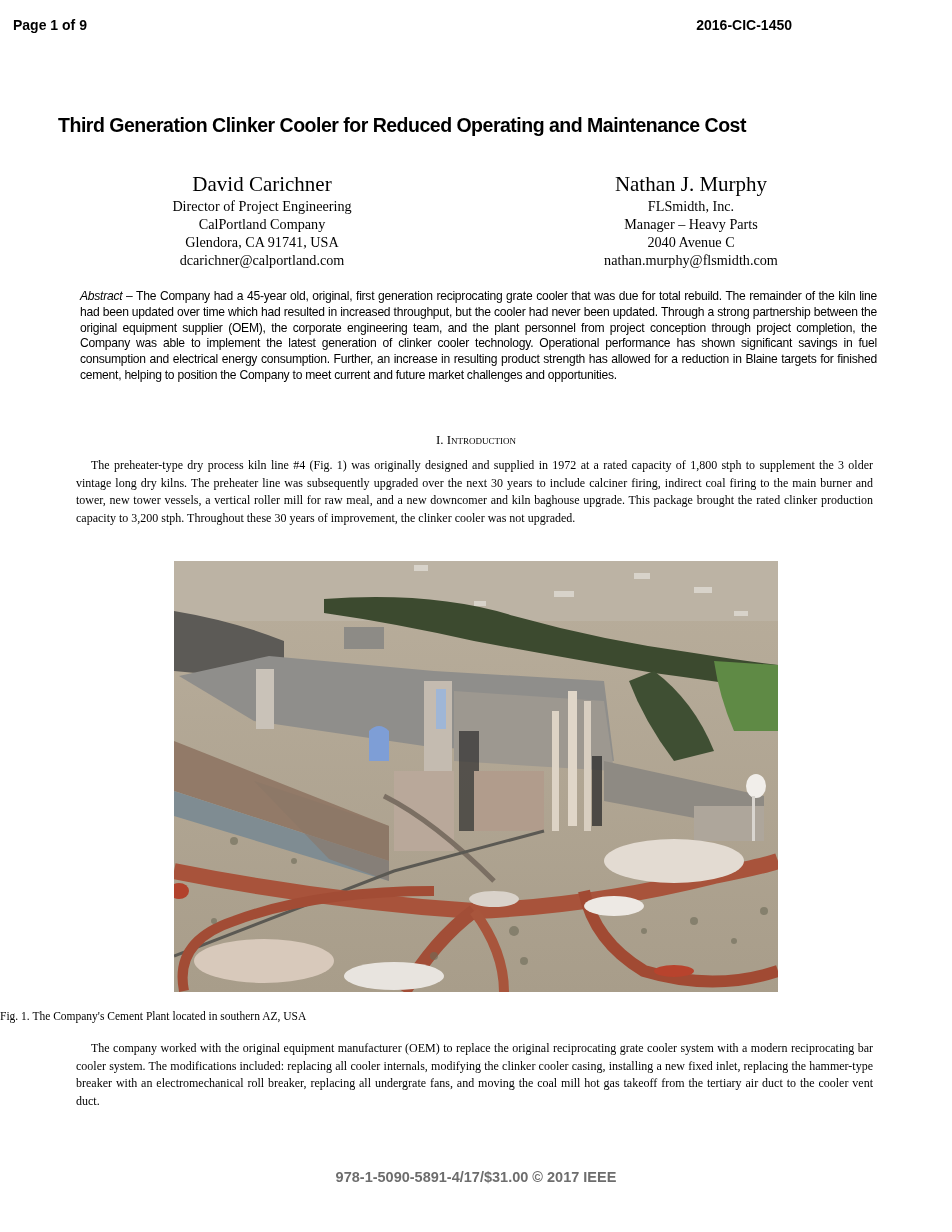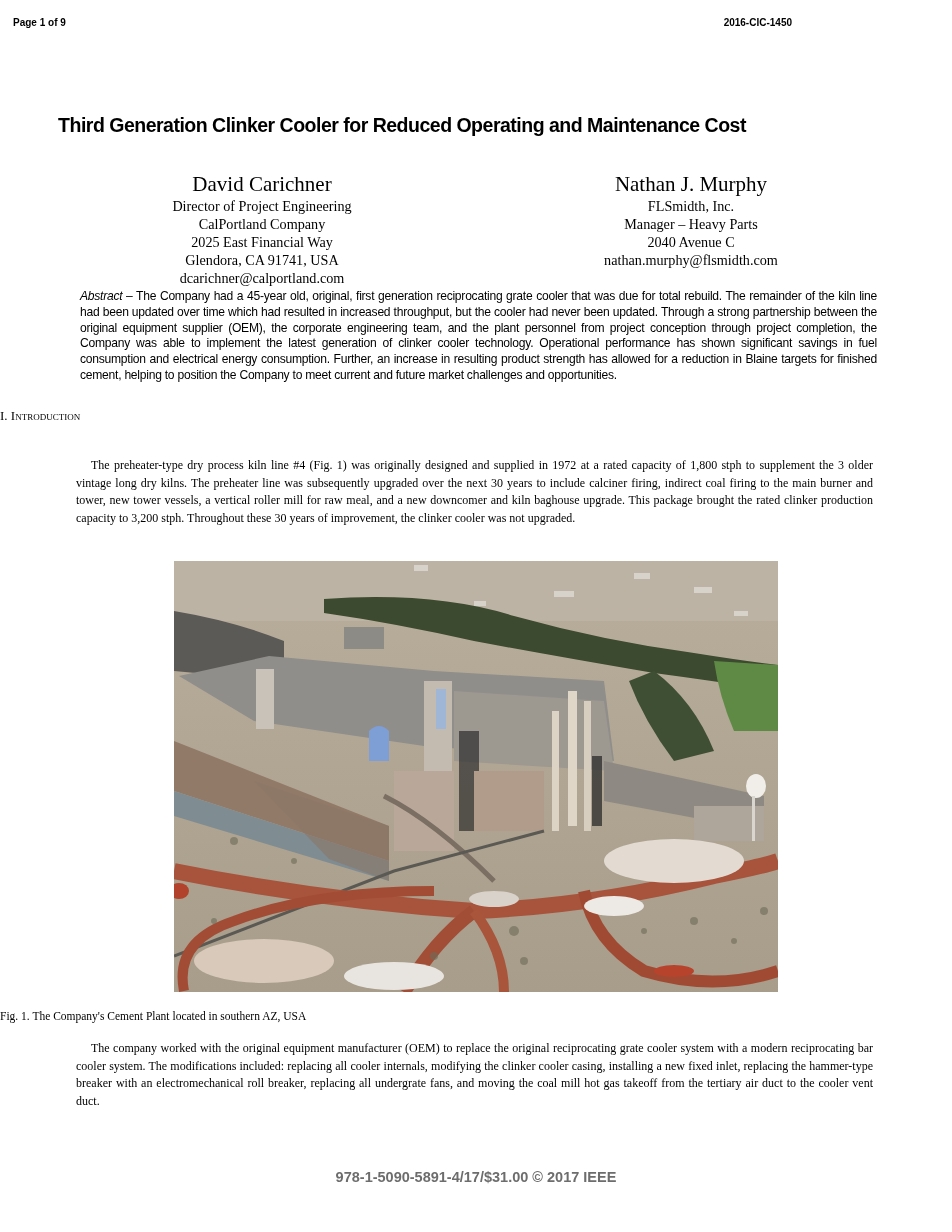--- a/index.html
+++ b/index.html
@@ -1,31 +1,31 @@
 <!DOCTYPE html>
 <html><head>
   <meta charset="utf-8">
   <style>
     html, body { margin: 0; padding: 0; background: #ffffff; }
     body { width: 952px; height: 1232px; position: relative; overflow: hidden; color: #000; }
-    .hdr { position: absolute; top: 17px; font-family: "Liberation Sans", sans-serif; font-weight: bold; font-size: 10px; }
+    .hdr { position: absolute; top: 17px; font-family: "Liberation Sans", sans-serif; font-weight: bold; font-size: 14px; }
     #hdr-left { left: 13px; }
     #hdr-center { left: 0; width: 792px; text-align: right; top: 17px; }
     .title { position: absolute; top: 114px; left: 0; width: 804px; text-align: center;
       font-family: "Liberation Sans", sans-serif; font-weight: bold; font-size: 19.5px; letter-spacing: -0.5px; }
     .author { position: absolute; top: 171px; width: 340px; text-align: center;
       font-family: "Liberation Serif", serif; font-size: 14.2px; line-height: 18px; }
     .author .name { font-size: 21px; line-height: 26px; }
     #author-1 { left: 92px; }
     #author-2 { left: 521px; }
     .abstract { position: absolute; top: 289px; left: 80px; width: 797px;
       font-family: "Liberation Sans", sans-serif; font-weight: normal; font-size: 12.1px; line-height: 15.8px;
       text-align: justify; letter-spacing: -0.25px; }
     .abstract .lbl { font-style: italic; }
-    .section { position: absolute; top: 408px; left: 0; width: 952px; 
+    .section { position: absolute; top: 432px; left: 0; width: 952px; text-align: center;
       font-family: "Liberation Serif", serif; font-size: 13px; }
     .section .sc { font-variant: small-caps; }
     .para { position: absolute; left: 76px; width: 797px;
       font-family: "Liberation Serif", serif; font-size: 12px; line-height: 17.6px; text-align: justify; }
     .para .indent { display: inline-block; width: 15px; }
     #para-1 { top: 457px; }
     #para-2 { top: 1040px; }
     .figure { position: absolute; top: 561px; left: 174px; width: 604px; height: 431px; overflow: hidden;
       background: #bdb29f; }
     .figure svg { display: block; }
@@ -39,21 +39,20 @@
 
 <div class="hdr" id="hdr-left">Page 1 of 9</div>
 <div class="hdr" id="hdr-center">2016-CIC-1450</div>
 
 <div class="title">Third Generation Clinker Cooler for Reduced Operating and Maintenance Cost</div>
 
 <div class="author" id="author-1">
   <div class="name">David Carichner</div>
   <div>Director of Project Engineering</div>
   <div>CalPortland Company</div>
-  <div>2025 East Financial Way</div>
   <div>Glendora, CA 91741, USA</div>
   <div>dcarichner@calportland.com</div>
 </div>
 
 <div class="author" id="author-2">
   <div class="name">Nathan J. Murphy</div>
   <div>FLSmidth, Inc.</div>
   <div>Manager – Heavy Parts</div>
   <div>2040 Avenue C</div>
   <div>nathan.murphy@flsmidth.com</div>

